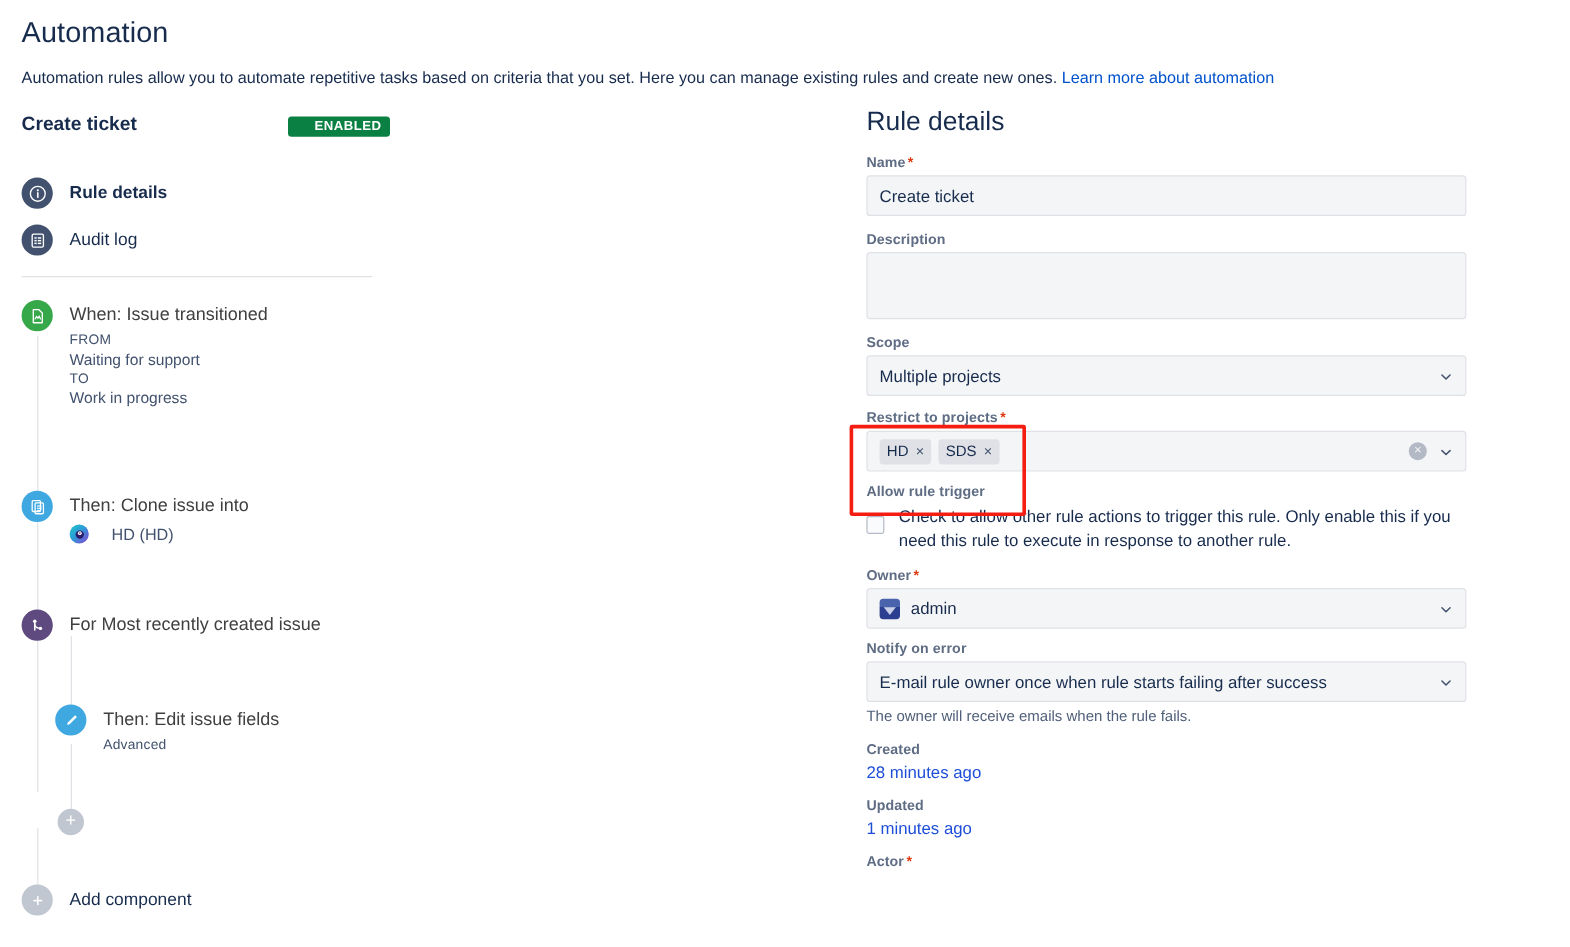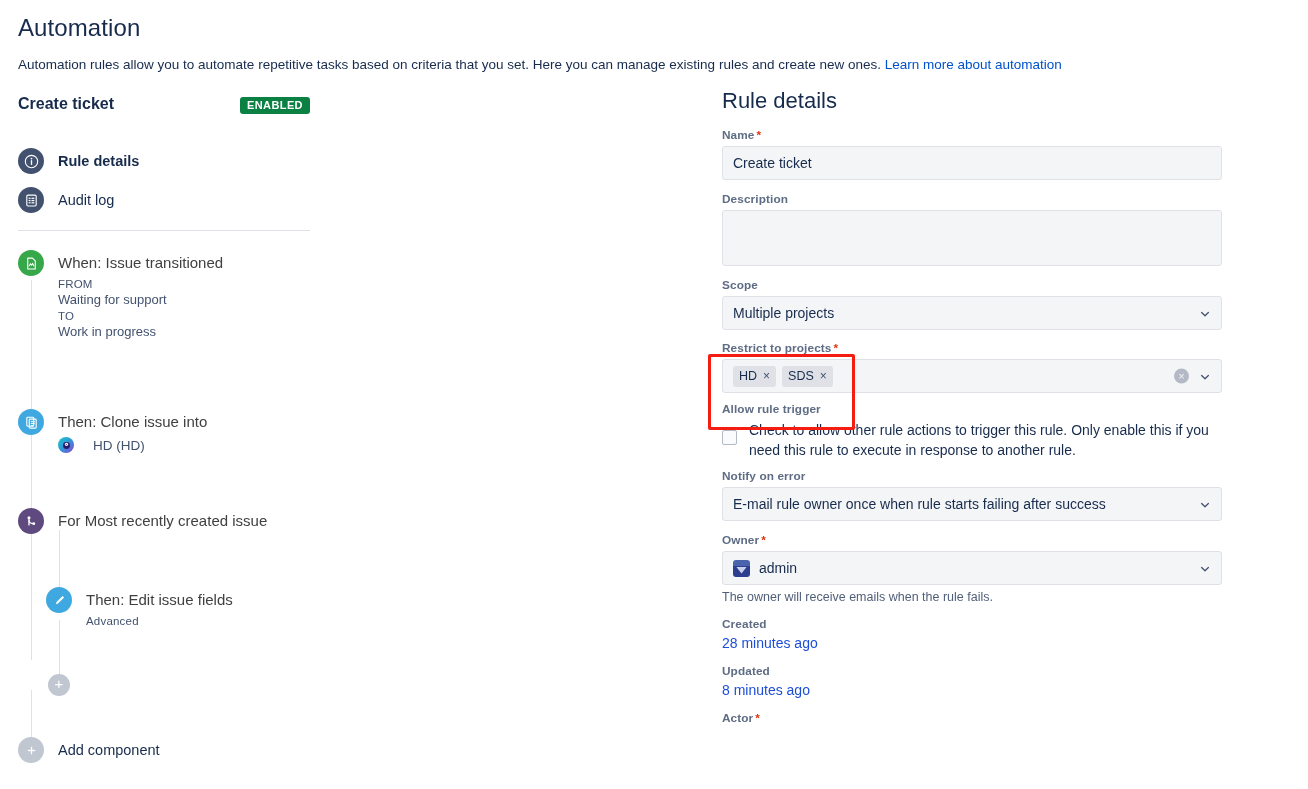--- a/index.html
+++ b/index.html
@@ -28,21 +28,21 @@
 
   .rule-name-row { position: absolute; left: 18px; top: 95px; height: 22px; }
   .rule-name {
     position: absolute; left: 0; top: 0;
     font-size: 16px; font-weight: bold; color: #172b4d; white-space: nowrap;
   }
   .badge-enabled {
     position: absolute; left: 222px; top: 2px;
     background: #0a8043; color: #ffffff;
     font-size: 11px; font-weight: bold; letter-spacing: 0.4px;
-    padding: 3px 7px 3px 7px; border-radius: 3px; line-height: 11px;
+    padding: 3px 7px 3px 22px; border-radius: 3px; line-height: 11px;
   }
 
   
   .left { position: absolute; left: 0; top: 130px; width: 700px; height: 659px; }
 
   .nav-item {
     position: absolute; left: 18px; height: 30px;
     display: flex; align-items: center; gap: 14px; cursor: pointer;
   }
   .nav-item .label { font-size: 14.5px; color: #172b4d; white-space: nowrap; }
@@ -348,57 +348,57 @@
     </div>
 
     <div style="margin-top:9px;">
       <label class="flabel" style="margin-left:16px;">Allow rule trigger</label>
       <div class="checkrow">
         <span class="chk"></span>
         <span class="chktext">Check to allow other rule actions to trigger this rule. Only enable this if you need this rule to execute in response to another rule.</span>
       </div>
     </div>
 
-    <div class="field" style="margin-top:9px;">
-      <label class="flabel">Notify on error</label>
-      <div class="ctrl select">
-        <span>E-mail rule owner once when rule starts failing after success</span>
-        <span class="chev">
-          <svg width="12" height="12" viewBox="0 0 16 16" aria-hidden="true">
-            <path d="M3.5 6l4.5 4.4L12.5 6" fill="none" stroke="#42526e" stroke-width="1.7" stroke-linecap="round" stroke-linejoin="round"></path>
-          </svg>
-        </span>
-      </div>
-    </div>
-
     <div class="field" style="margin-top:12px;">
       <label class="flabel">
         <span>Owner</span><span class="req">*</span>
       </label>
       <div class="ctrl select">
         <span class="owner-av"></span>
         <span>admin</span>
         <span class="chev">
           <svg width="12" height="12" viewBox="0 0 16 16" aria-hidden="true">
             <path d="M3.5 6l4.5 4.4L12.5 6" fill="none" stroke="#42526e" stroke-width="1.7" stroke-linecap="round" stroke-linejoin="round"></path>
           </svg>
         </span>
       </div>
     </div>
 
+    <div class="field" style="margin-top:9px;">
+      <label class="flabel">Notify on error</label>
+      <div class="ctrl select">
+        <span>E-mail rule owner once when rule starts failing after success</span>
+        <span class="chev">
+          <svg width="12" height="12" viewBox="0 0 16 16" aria-hidden="true">
+            <path d="M3.5 6l4.5 4.4L12.5 6" fill="none" stroke="#42526e" stroke-width="1.7" stroke-linecap="round" stroke-linejoin="round"></path>
+          </svg>
+        </span>
+      </div>
+    </div>
+
     <div class="helptext">The owner will receive emails when the rule fails.</div>
 
     <div style="margin-top:13px;">
       <label class="flabel" style="margin-left:16px;">Created</label>
       <div class="rovalue">28 minutes ago</div>
     </div>
 
     <div style="margin-top:13px;">
       <label class="flabel" style="margin-left:16px;">Updated</label>
-      <div class="rovalue">8 minutes ago</div>
+      <div class="rovalue">1 minutes ago</div>
     </div>
 
     <div style="margin-top:13px;">
       <label class="flabel" style="margin-left:16px;">
         <span>Actor</span><span class="req">*</span>
       </label>
     </div>
 
   </div>
 

